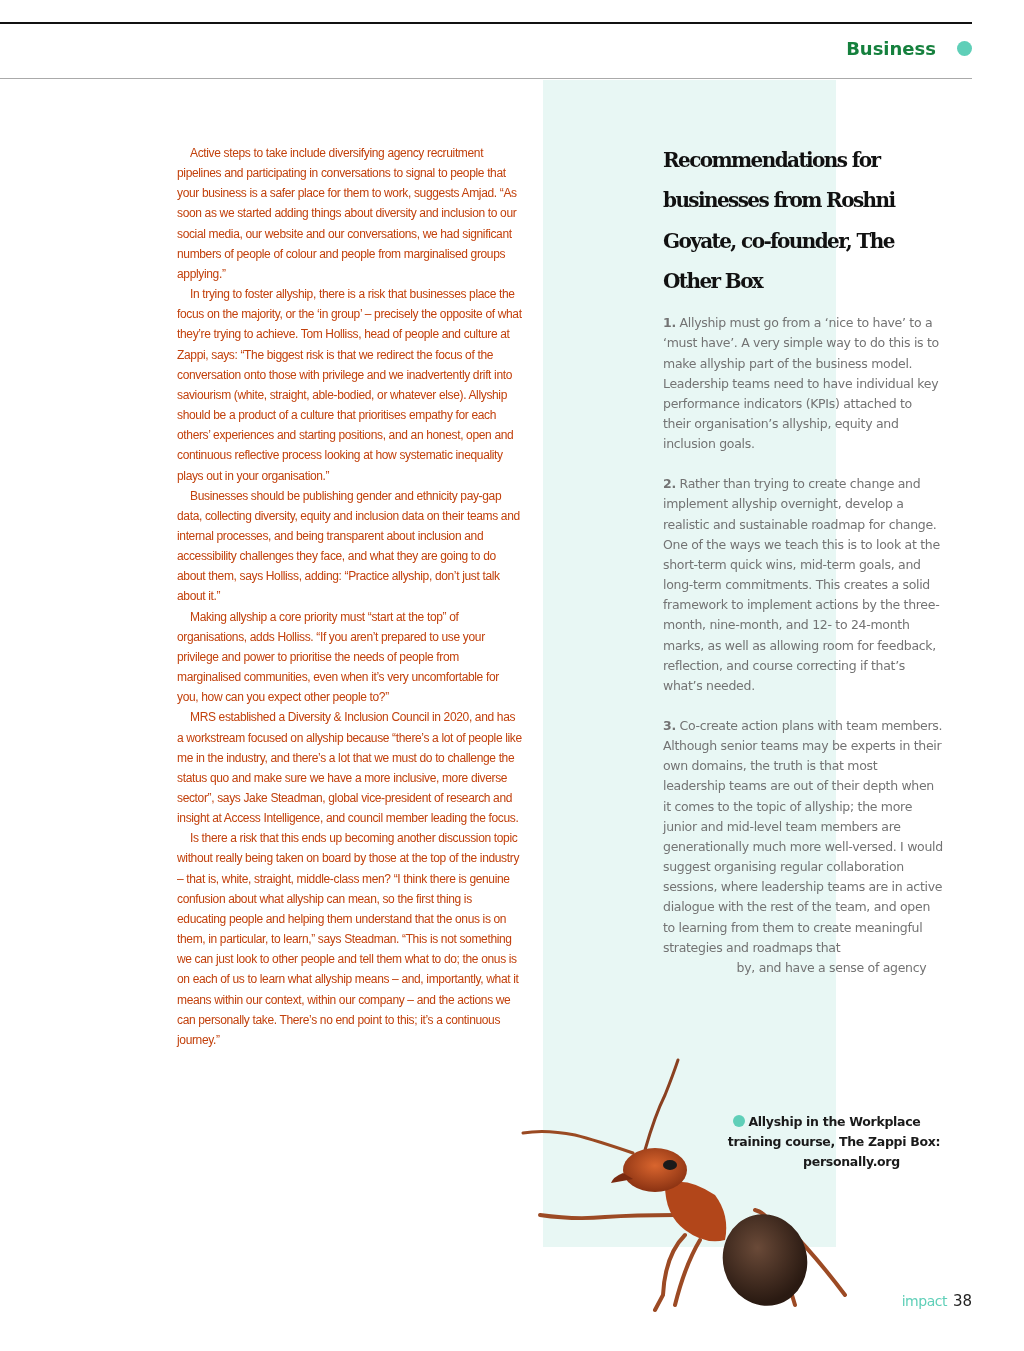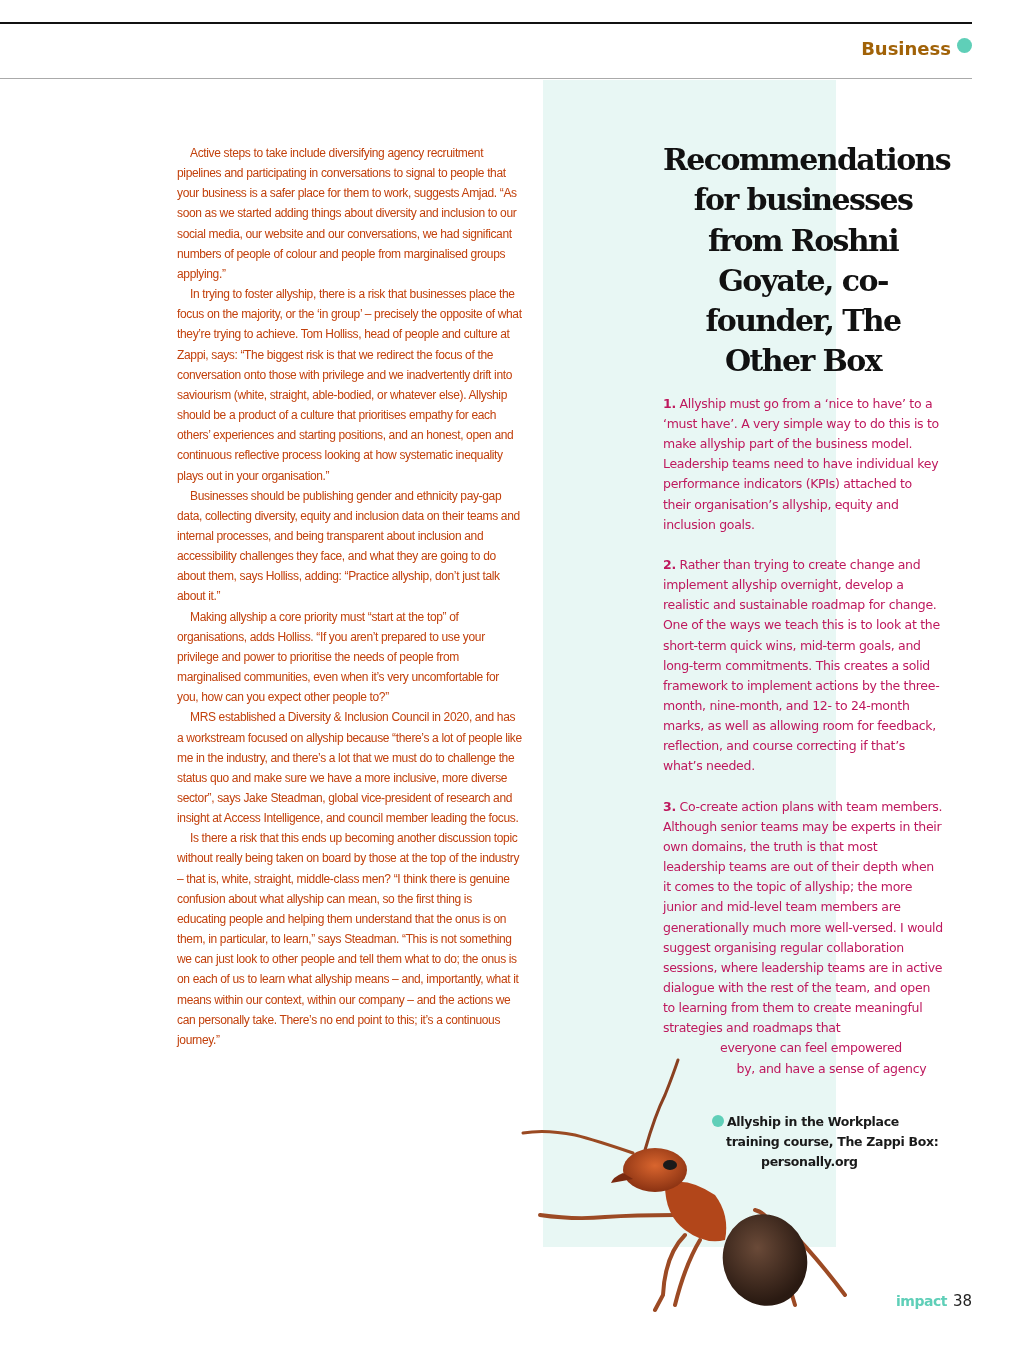--- a/index.html
+++ b/index.html
@@ -1,46 +1,46 @@
 <!DOCTYPE html>
 <html><head>
   <meta charset="utf-8">
   <style>
     html, body { margin: 0; padding: 0; background: #ffffff; }
     body { width: 1024px; height: 1351px; position: relative; overflow: hidden; }
     .top-rule { position: absolute; left: 0; top: 22px; width: 972px; height: 2px; background: #111; }
     .section-rule { position: absolute; left: 0; top: 78px; width: 972px; height: 1px; background: #aaa; }
-    .section-label { position: absolute; right: 52px; top: 38px; display: flex; gap: 6px;
-      font-family: "DejaVu Sans", sans-serif; font-weight: bold; font-size: 18px; color: #a16207; }
+    .section-label { position: absolute; right: 52px; top: 38px; display: flex; align-items: center; gap: 21px;
+      font-family: "DejaVu Sans", sans-serif; font-weight: bold; font-size: 18px; color: #15803d; }
     .dot { display: inline-block; width: 15px; height: 15px; border-radius: 50%; background: #5fcfb8; }
     .panel { position: absolute; left: 543px; top: 80px; width: 293px; height: 1167px; background: #e8f7f4; }
     .body-col { position: absolute; left: 177px; top: 143px; width: 345px;
       font-family: "Liberation Sans", sans-serif; font-size: 12px; line-height: 20.15px;
       color: #c2410c; letter-spacing: -0.35px; }
     .body-col p { margin: 0; text-indent: 13px; }
     .body-col p:first-child { text-indent: 13px; }
     .sidebar { position: absolute; left: 663px; top: 140px; width: 280px; }
     .sidebar h2 { margin: 0 0 12px 0; font-family: "DejaVu Serif", serif; font-weight: bold;
-      font-size: 30px; line-height: 40.3px; color: #111; letter-spacing: -1.6px; text-align: center; }
+      font-size: 20px; line-height: 40.3px; color: #111; letter-spacing: -1.6px; }
     .rec { margin: 0 0 20px 0; font-family: "DejaVu Sans", sans-serif; font-size: 12.5px;
-      line-height: 20.15px; color: #be185d; letter-spacing: -0.3px; }
+      line-height: 20.15px; color: #737373; letter-spacing: -0.3px; }
     .rec .num { font-weight: bold; }
     .rec .indent1 { display: block; padding-left: 57px; }
     .rec .indent2 { display: block; padding-left: 57px; text-align: center; }
     .rec .indent3 { display: block; padding-left: 53px; }
     .credit { position: absolute; left: 712px; top: 1112px; width: 230px;
       font-family: "DejaVu Sans", sans-serif; font-weight: bold; font-size: 12.5px;
       line-height: 20.15px; color: #1a1a1a; letter-spacing: -0.3px; }
-    .credit .line { display: block; }
+    .credit .line { display: block; text-align: center; }
     .credit .l2 { padding-left: 14px; }
     .credit .l3 { padding-left: 49px; }
     .credit .dot { width: 12px; height: 12px; vertical-align: -1px; margin-right: 3px; }
     .ant { position: absolute; left: 515px; top: 1055px; width: 360px; height: 260px; }
     .footer { position: absolute; right: 52px; top: 1292px; display: flex; align-items: baseline; gap: 6px; }
-    .brand { font-family: "DejaVu Sans", sans-serif; font-weight: bold; font-size: 14px; color: #5fcfb8; letter-spacing: -0.5px; }
+    .brand { font-family: "DejaVu Sans", sans-serif; font-weight: normal; font-size: 14px; color: #5fcfb8; letter-spacing: -0.5px; }
     .page-num { font-family: "DejaVu Sans", sans-serif; font-size: 15px; color: #222; }
   </style>
 </head>
 <body>
 
 <div class="top-rule"></div>
 <div class="section-label">
   <span>Business</span>
   <span class="dot"></span>
 </div>
@@ -63,21 +63,20 @@
     <span class="num">1.</span>
     <span>Allyship must go from a ‘nice to have’ to a ‘must have’. A very simple way to do this is to make allyship part of the business model. Leadership teams need to have individual key performance indicators (KPIs) attached to their organisation’s allyship, equity and inclusion goals.</span>
   </p>
   <p class="rec">
     <span class="num">2.</span>
     <span>Rather than trying to create change and implement allyship overnight, develop a realistic and sustainable roadmap for change. One of the ways we teach this is to look at the short-term quick wins, mid-term goals, and long-term commitments. This creates a solid framework to implement actions by the three-month, nine-month, and 12- to 24-month marks, as well as allowing room for feedback, reflection, and course correcting if that’s what’s needed.</span>
   </p>
   <p class="rec">
     <span class="num">3.</span>
     <span>Co-create action plans with team members. Although senior teams may be experts in their own domains, the truth is that most leadership teams are out of their depth when it comes to the topic of allyship; the more junior and mid-level team members are generationally much more well-versed. I would suggest organising regular collaboration sessions, where leadership teams are in active dialogue with the rest of the team, and open to learning from them to create meaningful strategies and roadmaps that</span>
-    <span class="indent1">everyone can feel empowered</span>
     <span class="indent2">by, and have a sense of agency</span>
   </p>
 </div>
 
 <div class="credit">
   <span class="line"><span class="dot"></span><span>Allyship in the Workplace</span></span>
   <span class="line l2">training course, The Zappi Box:</span>
   <span class="line l3">personally.org</span>
 </div>
 

